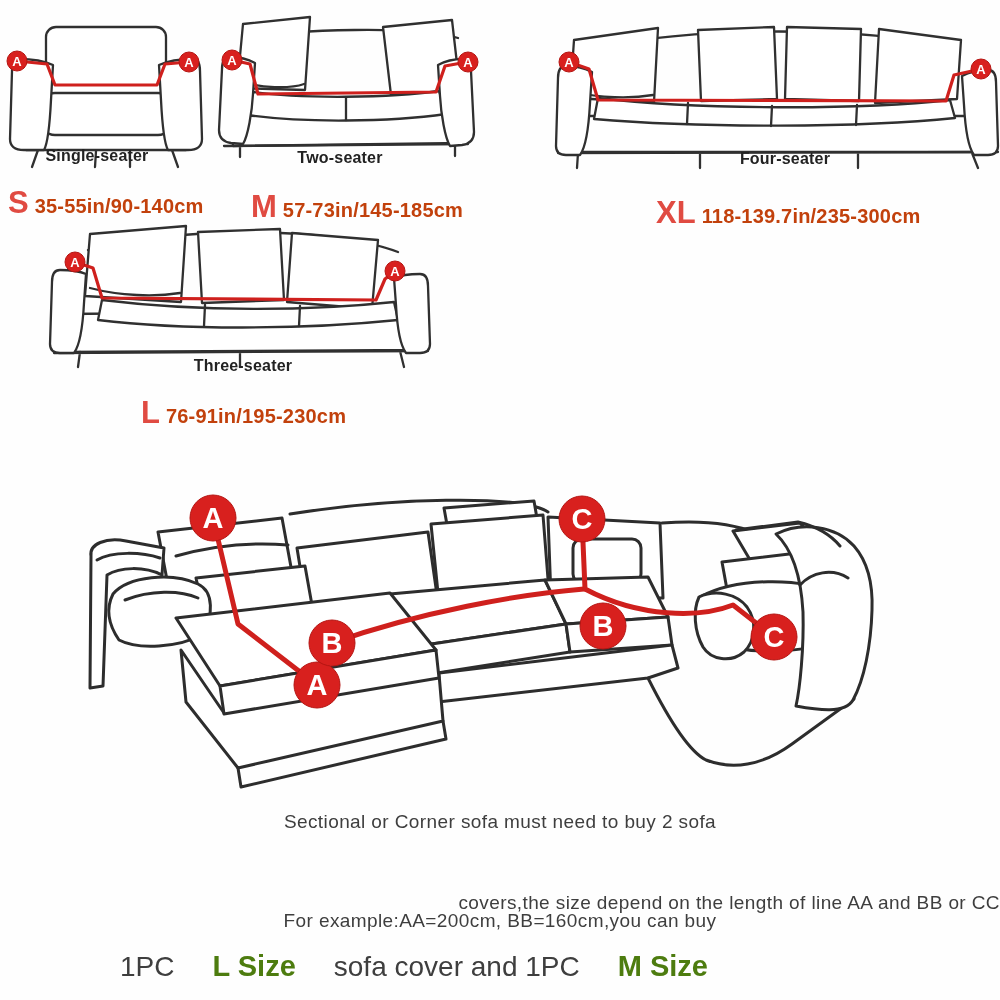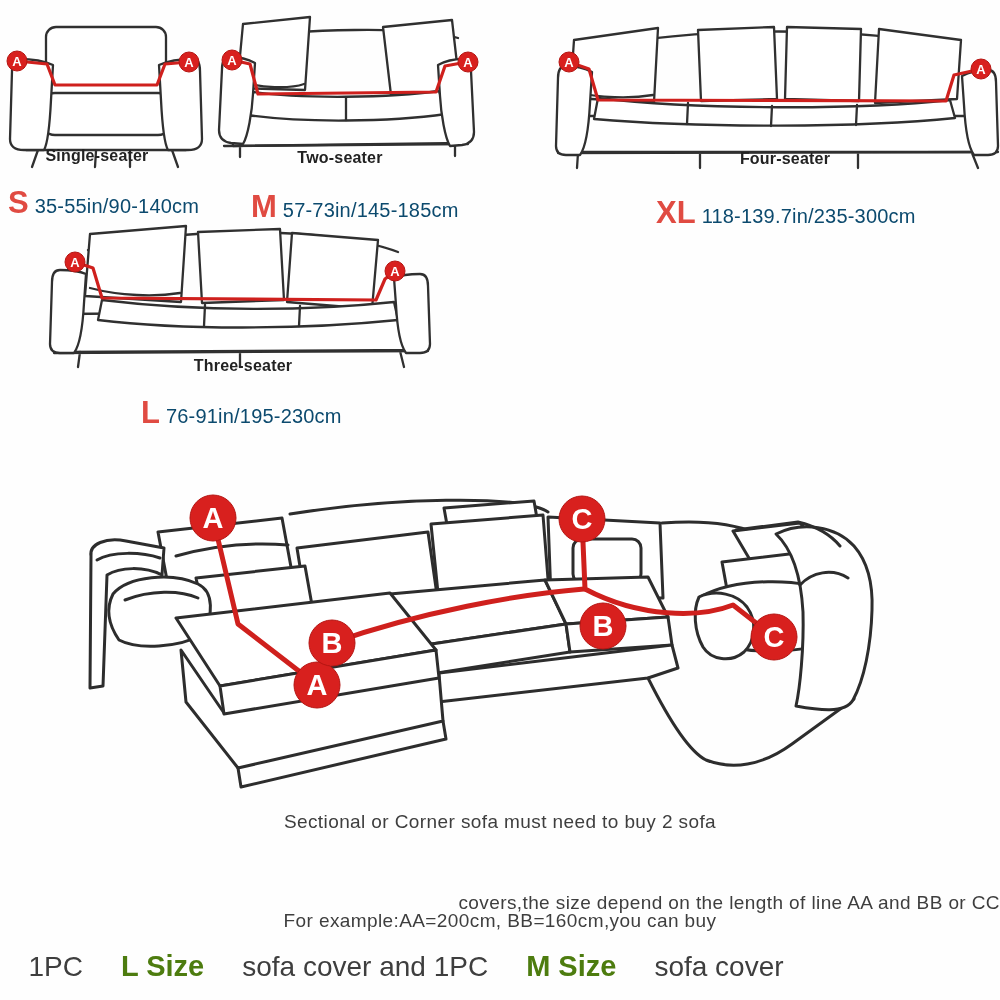--- a/index.html
+++ b/index.html
@@ -13,24 +13,24 @@
   .inkf{stroke:#303030;fill:#ffffff;stroke-width:2.3;stroke-linecap:round;stroke-linejoin:round;}
   .ink3{stroke:#2d2d2d;fill:none;stroke-width:3;stroke-linecap:round;stroke-linejoin:round;}
   .inkf3{stroke:#2d2d2d;fill:#ffffff;stroke-width:3;stroke-linecap:round;stroke-linejoin:round;}
   .redline{stroke:#cf201d;fill:none;stroke-width:3.2;stroke-linecap:round;stroke-linejoin:round;}
   .redline-big{stroke:#cf201d;fill:none;stroke-width:5;stroke-linecap:round;stroke-linejoin:round;}
   .badge{fill:#d8201e;stroke:#b51512;stroke-width:1;}
   .badge-letter{fill:#ffffff;font-family:"Liberation Sans",sans-serif;font-weight:bold;text-anchor:middle;}
   .lbl{position:absolute;color:#222;font-weight:bold;font-size:16px;text-align:center;letter-spacing:.2px;}
   .size-row{position:absolute;display:flex;align-items:baseline;gap:6px;white-space:nowrap;}
   .size-letter{color:#e04b42;font-weight:bold;font-size:31px;line-height:1;}
-  .size-range{color:#0c4a6e;font-weight:normal;font-size:20px;letter-spacing:.2px;margin-top:37px;}
+  .size-range{color:#c2410c;font-weight:bold;font-size:20px;letter-spacing:.2px;margin-top:37px;}
   .note{position:absolute;left:0;width:1000px;text-align:center;color:#3e3e3e;
         font-size:19px;letter-spacing:.4px;white-space:nowrap;}
-  .note-flex{position:absolute;left:0;width:812px;display:flex;justify-content:center;
+  .note-flex{position:absolute;left:8px;width:812px;display:flex;justify-content:center;
         align-items:baseline;gap:38px;color:#3e3e3e;font-size:28px;white-space:nowrap;}
   .note-red{color:#4d7c0f;font-weight:bold;font-size:29px;}
 </style>
 </head>
 <body>
 
 <div class="canvas">
 
   <svg class="art" viewBox="0 0 1000 1000">
 
@@ -180,16 +180,15 @@
   </div>
 
   <div class="note" style="top:811px;">Sectional or Corner sofa must need to buy 2 sofa</div>
   <div class="note" style="top:892px;text-align:right;">covers,the size depend on the length of line AA and BB or CC</div>
   <div class="note" style="top:910px;">For example:AA=200cm, BB=160cm,you can buy</div>
   <div class="note-flex" style="top:950px;">
     <span>1PC</span>
     <span class="note-red">L Size</span>
     <span>sofa cover and 1PC</span>
     <span class="note-red">M Size</span>
-    <span>sofa cover</span>
   </div>
 
 </div>
 
 </body></html>

